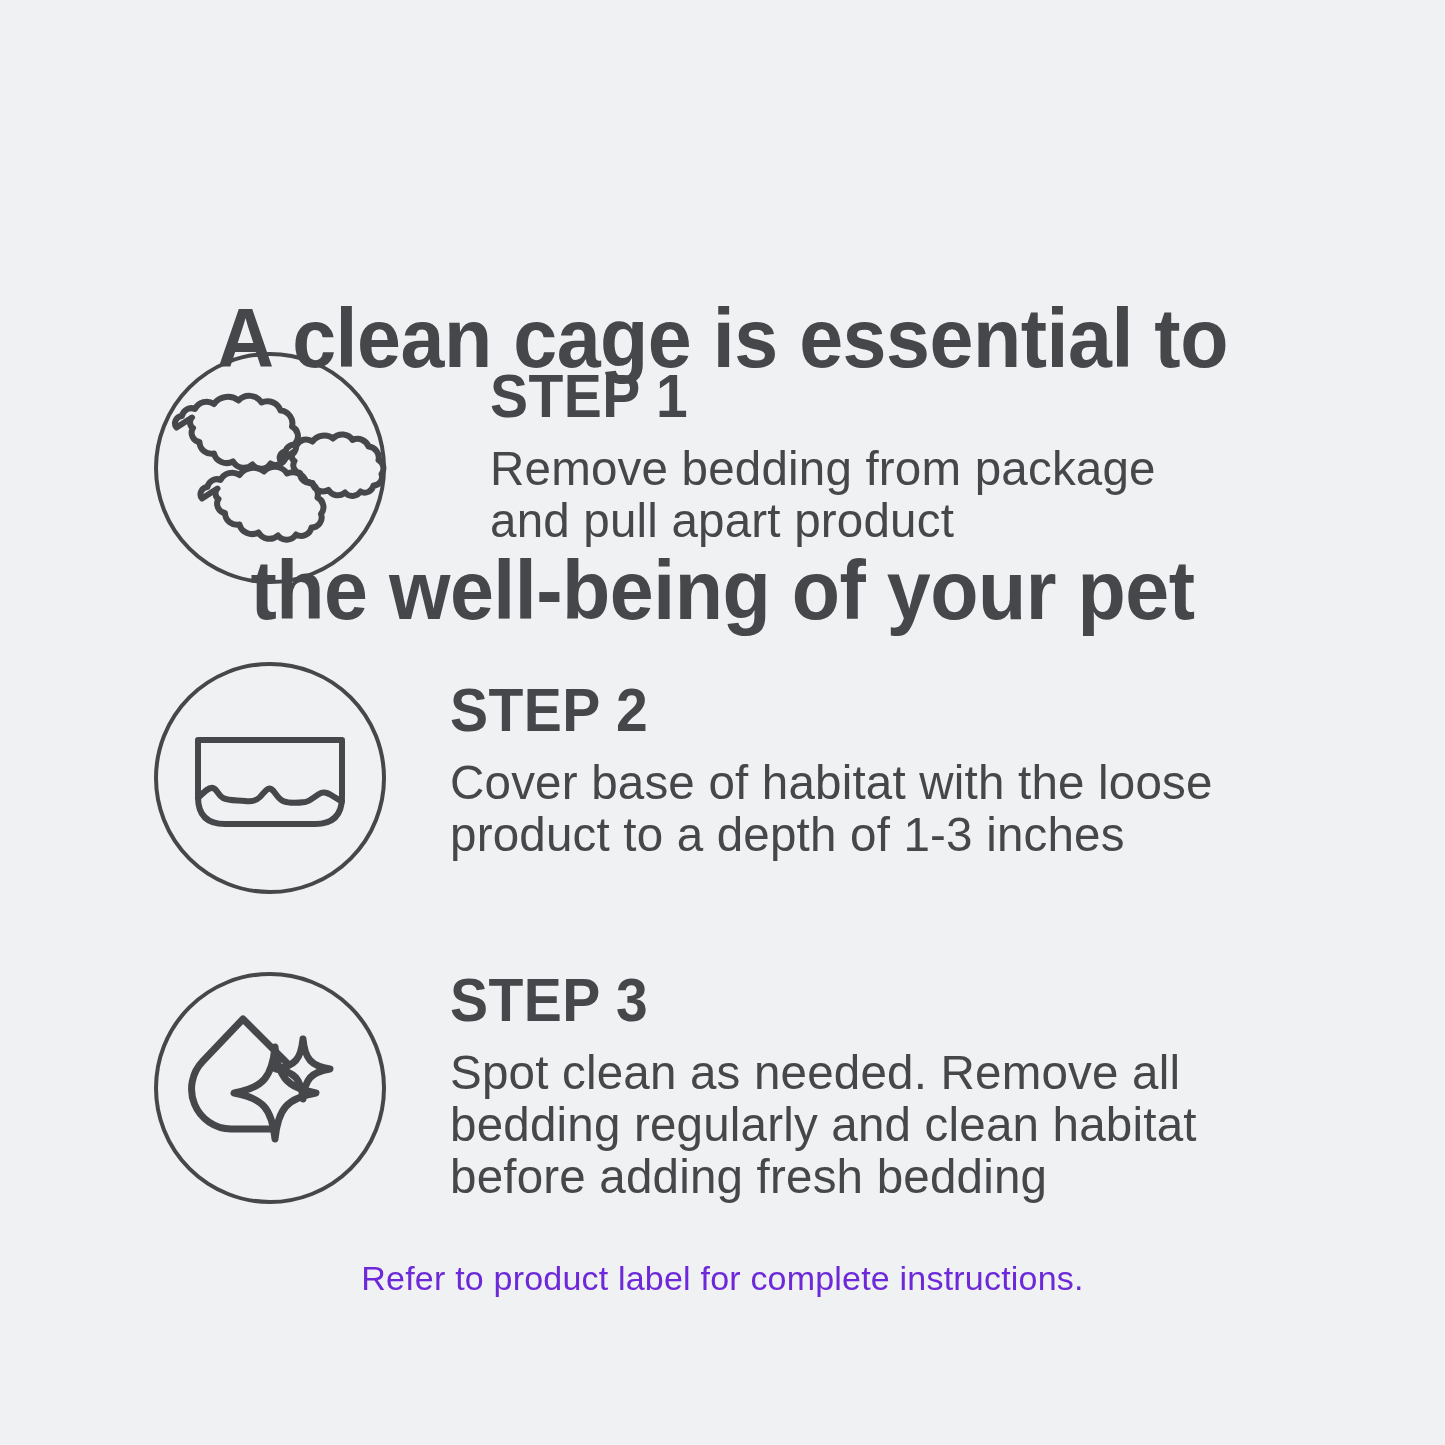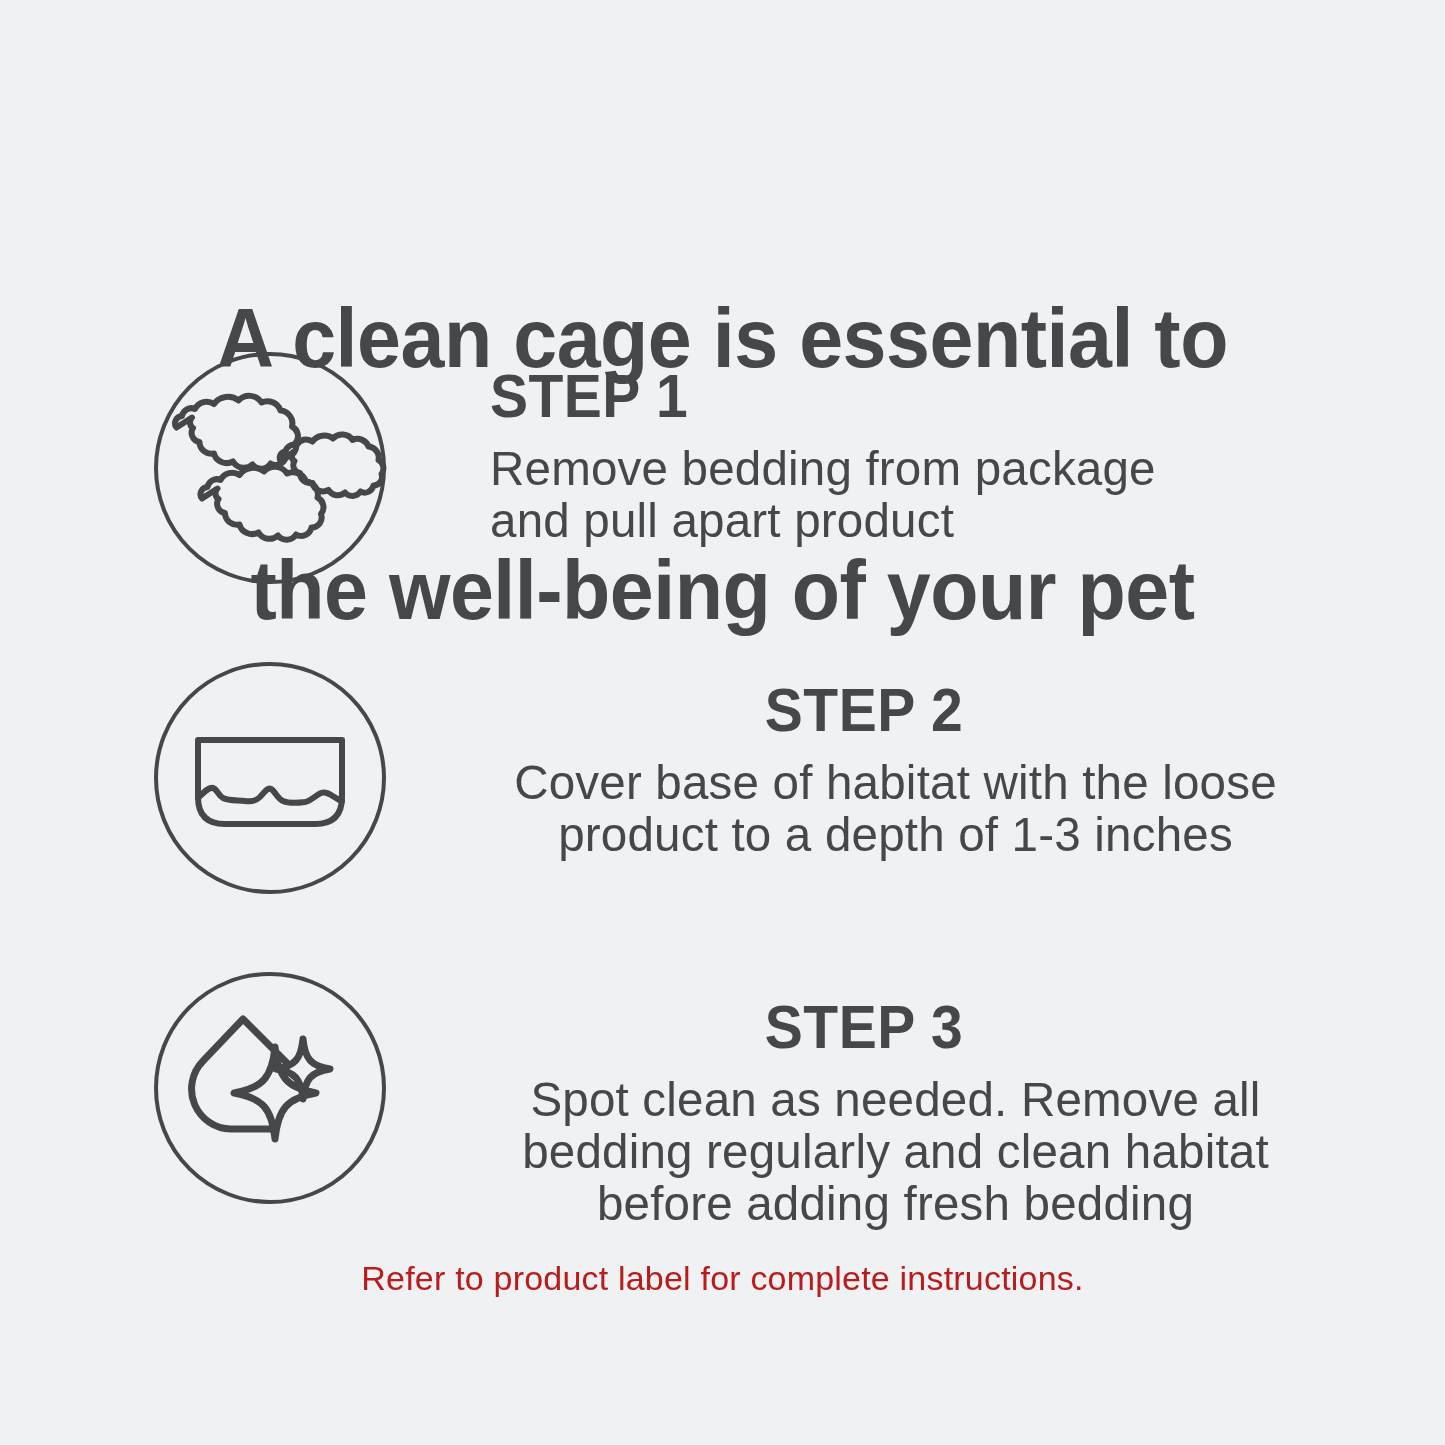--- a/index.html
+++ b/index.html
@@ -91,35 +91,35 @@
     line-height: 52px;
     letter-spacing: 0.2px;
     transform: scaleX(0.99);
     transform-origin: 0 0;
     margin: 0;
     white-space: pre-line;
   }
 
   
   #step-1 { top: 0px; }
-  #step-2 { top: 0px; text-align: center; }
+  #step-2 { top: 0px; }
   #step-3 { top: 0px; }
 
   #step-1 .step-body { top: 20px; margin-left: 40px; }
   #step-2 .step-body { top: 24px; }
-  #step-3 .step-body { top: 31px; text-align: center; }
+  #step-3 .step-body { top: 4px; }
 
   
   .footer-note {
     position: absolute;
     top: 1258px;
     left: 0;
     width: 1445px;
     text-align: center;
-    color: #b91c1c;
+    color: #6d28d9;
     font-family: "Liberation Sans Narrow", "Liberation Sans", sans-serif;
     font-weight: 300;
     font-size: 34px;
     line-height: 40px;
     letter-spacing: 0.2px;
     white-space: pre;
   }
 
   .icon-stroke {
     fill: none;

